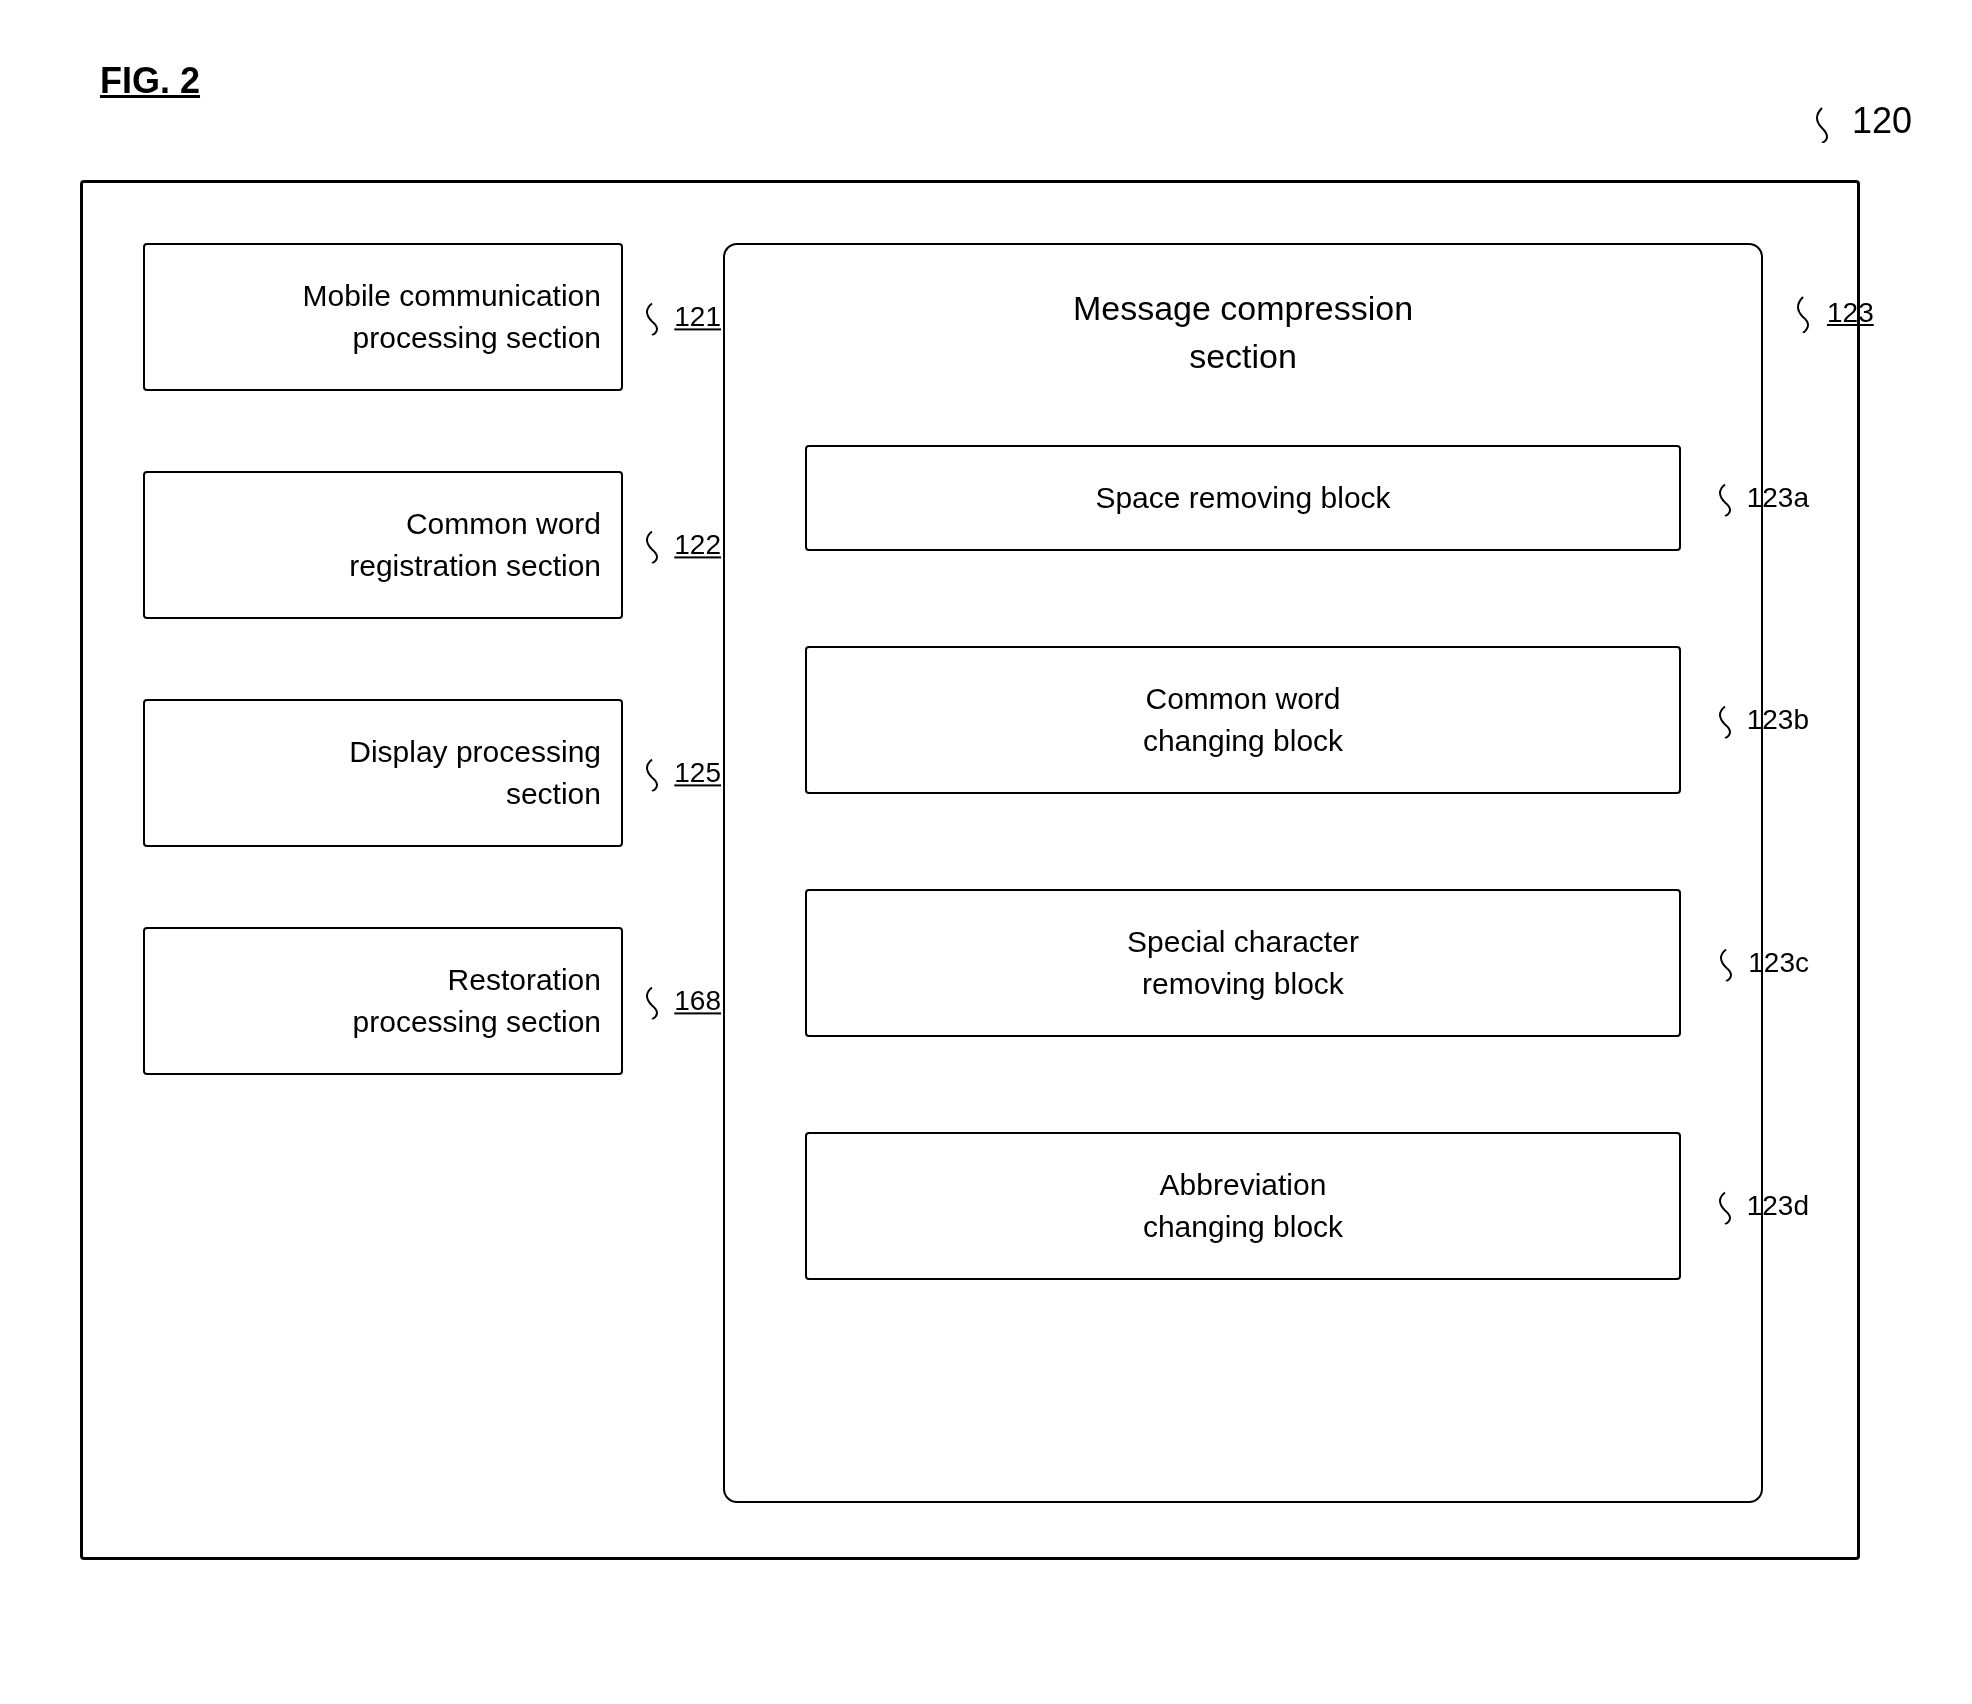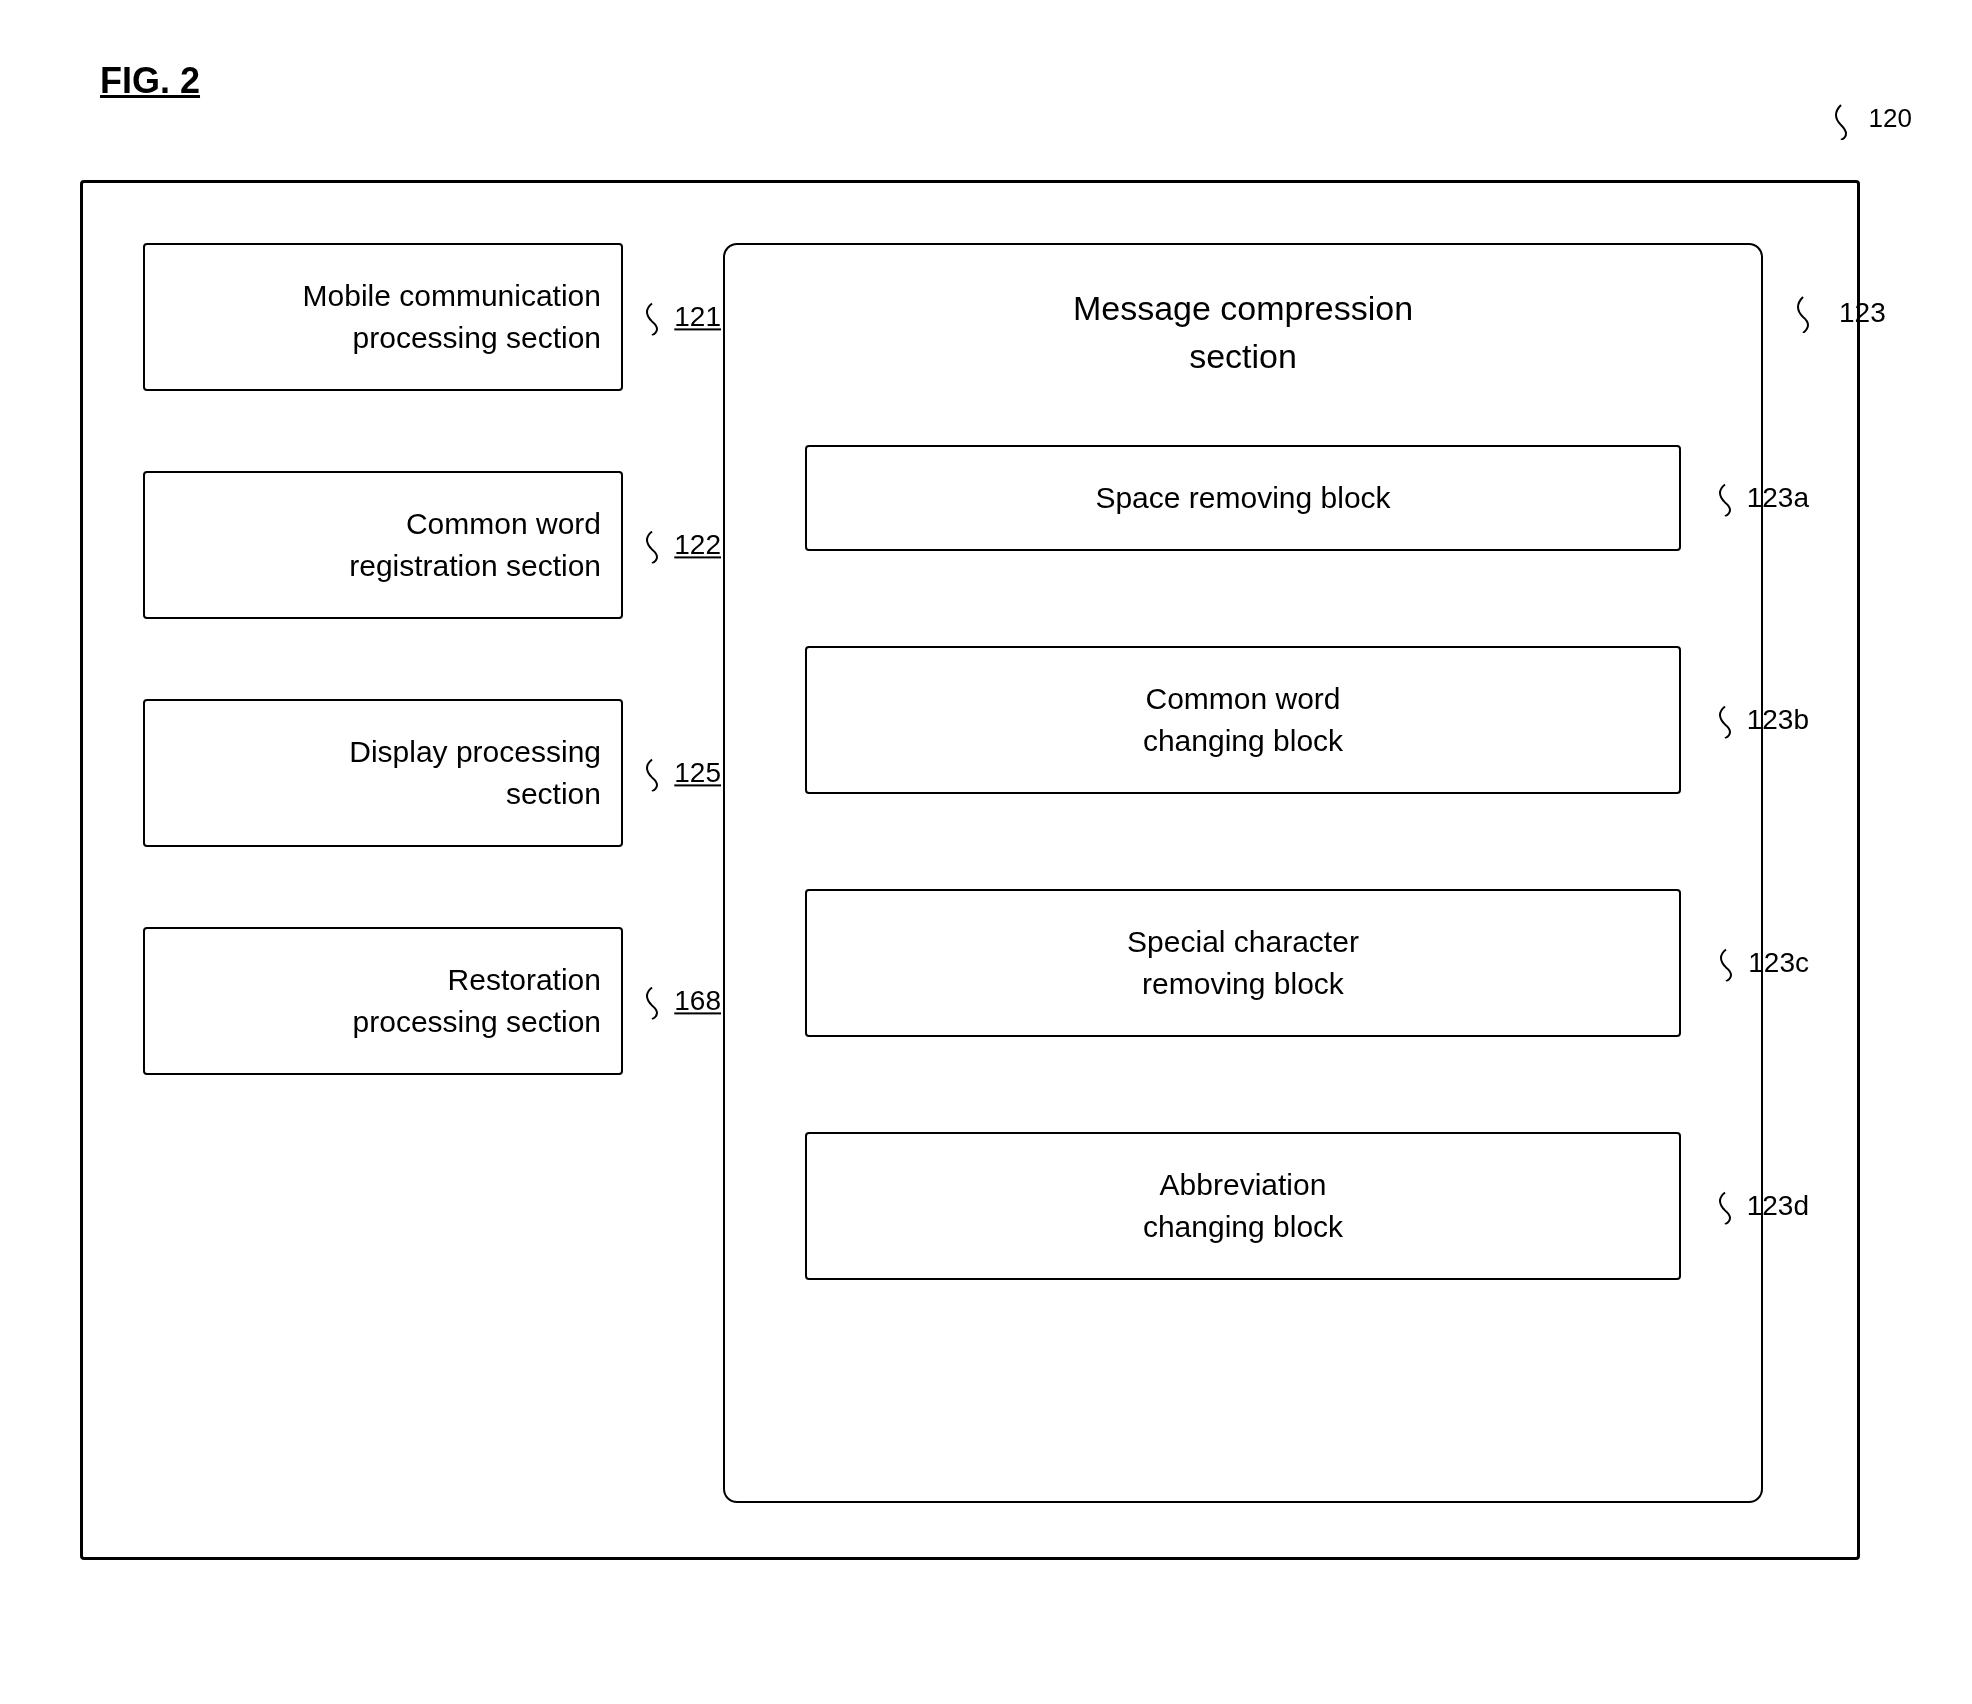--- a/index.html
+++ b/index.html
@@ -31,21 +31,21 @@
       border: 3px solid #000;
       border-radius: 4px;
       background: #fff;
     }
 
     
     .label-120 {
       position: absolute;
       top: 100px;
       right: 60px;
-      font-size: 26px;
+      font-size: 36px;
       font-family: Arial, sans-serif;
     }
 
     
     .left-col {
       position: absolute;
       top: 60px;
       left: 60px;
       width: 480px;
       display: flex;
@@ -138,21 +138,22 @@
 
     
     .label-123-outer {
       position: absolute;
       top: 110px;
       left: 1700px;
       font-size: 28px;
       white-space: nowrap;
       display: flex;
       align-items: center;
-      gap: 16px;
+      gap: 4px;
+      text-decoration: underline;
     }
   </style>
 </head>
 <body>
 
 <div class="fig-title">FIG. 2</div>
 
 <div class="label-120">
   <svg class="squiggle" width="40" height="40" viewBox="0 0 40 40">
     <path d="M20 5 Q10 15, 20 25 Q30 35, 20 40" stroke="#000" stroke-width="2" fill="none"></path>

